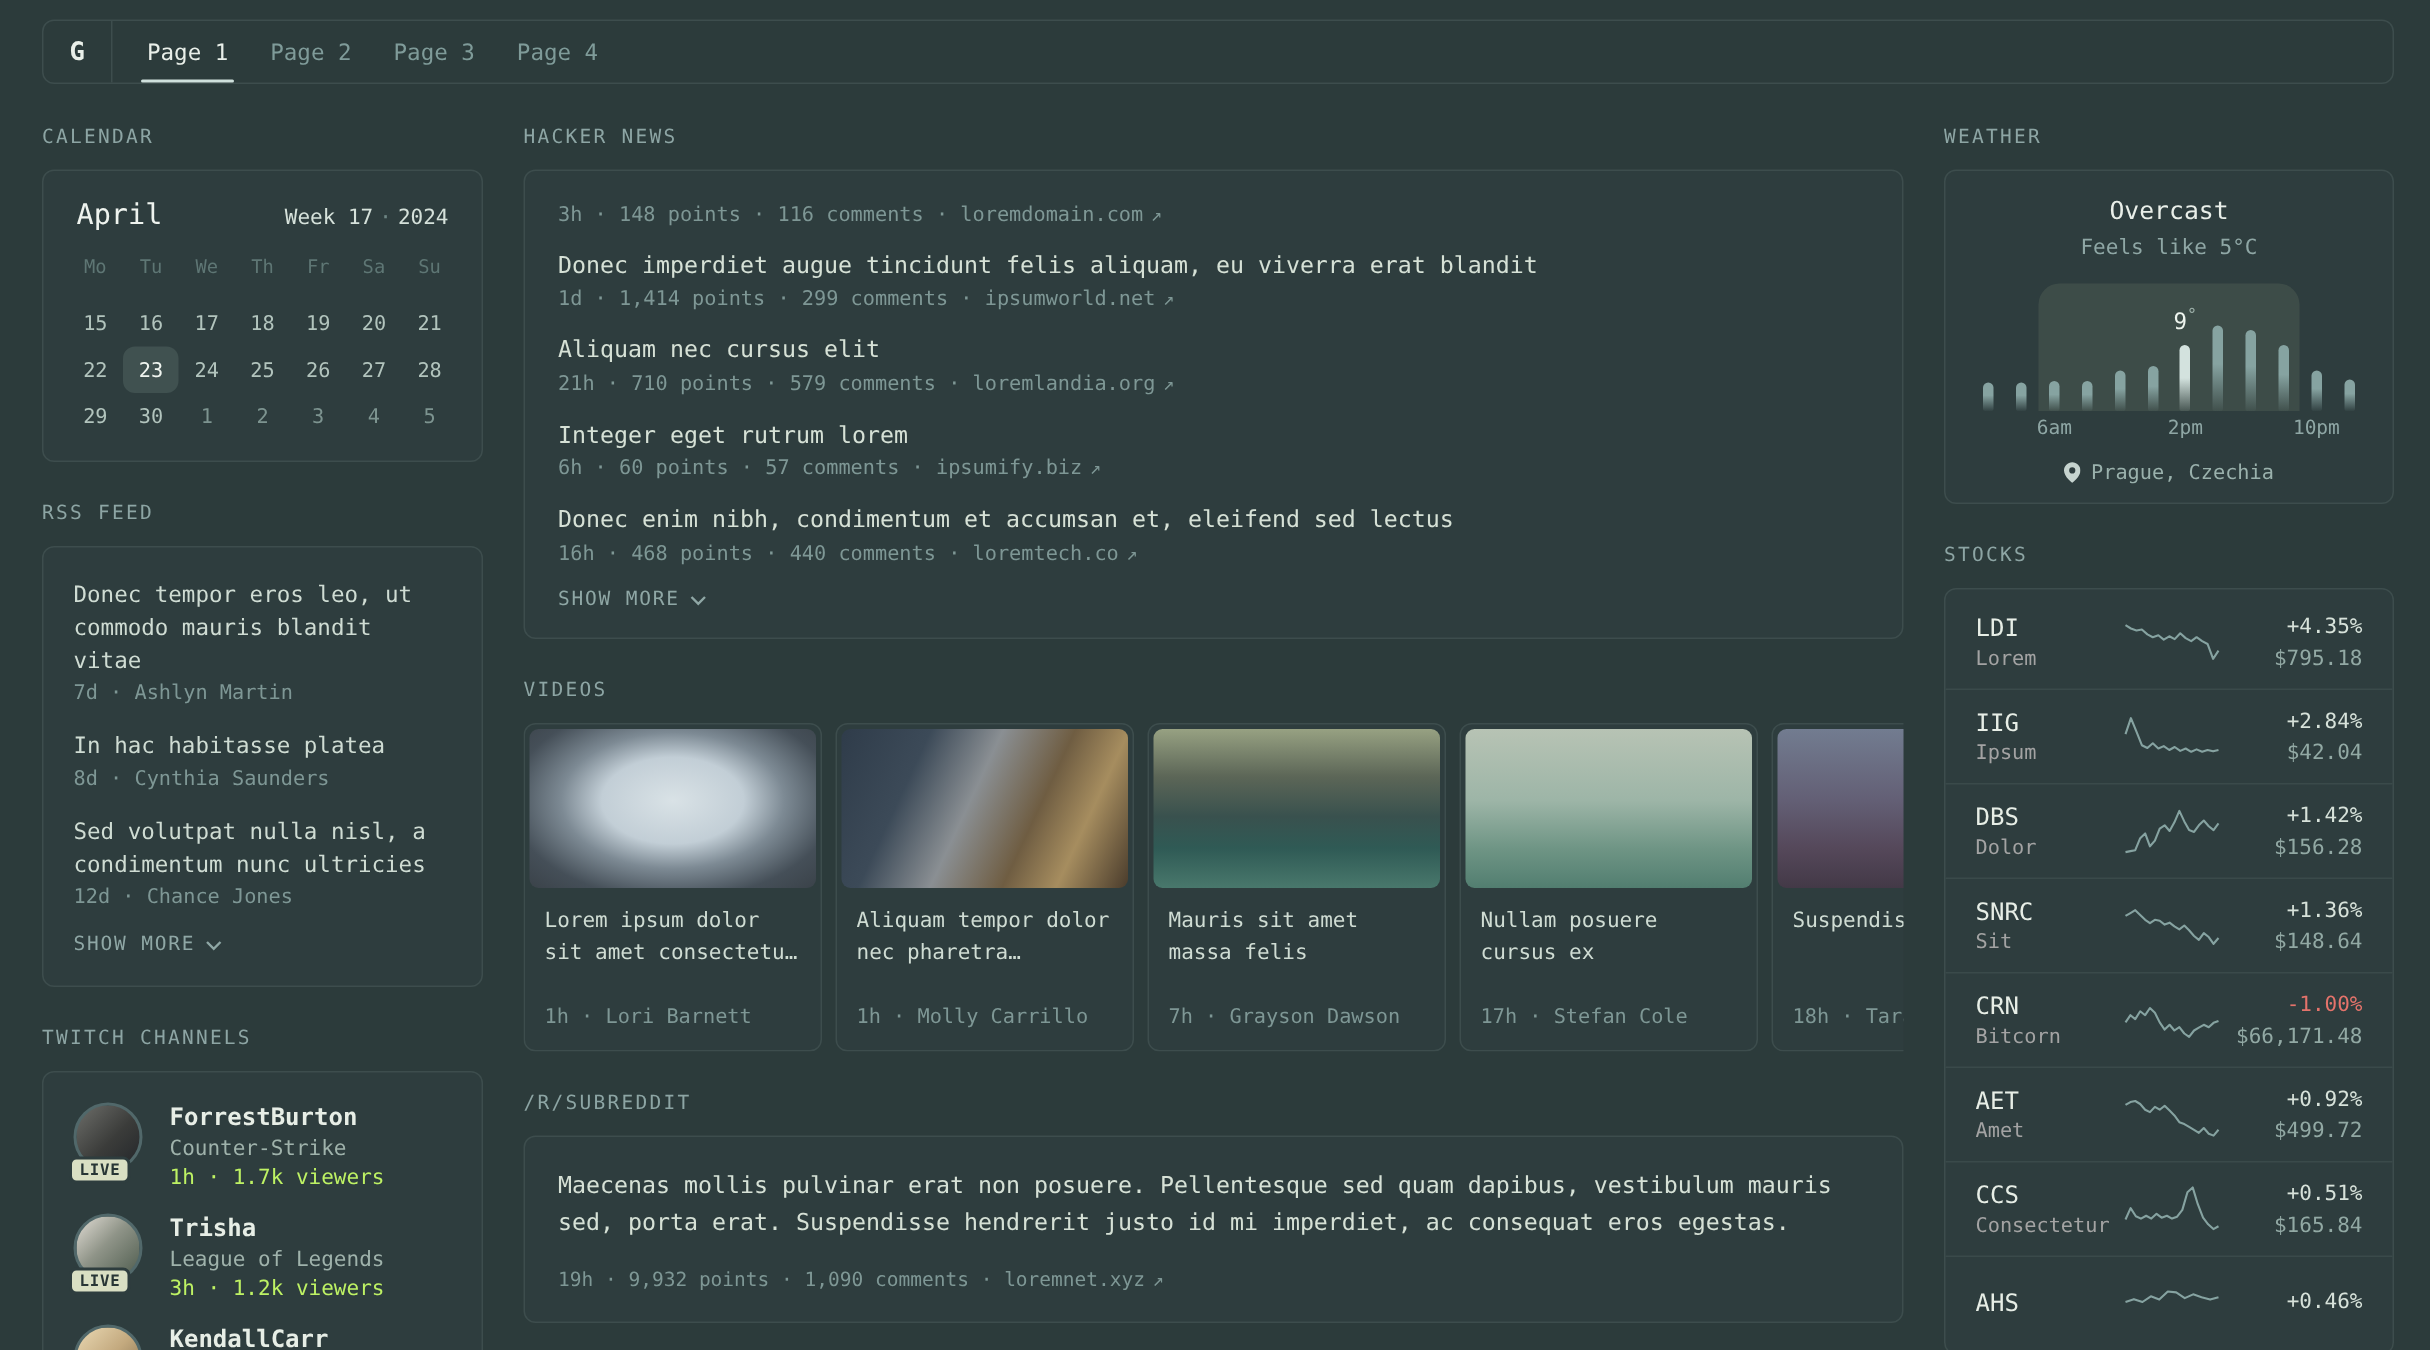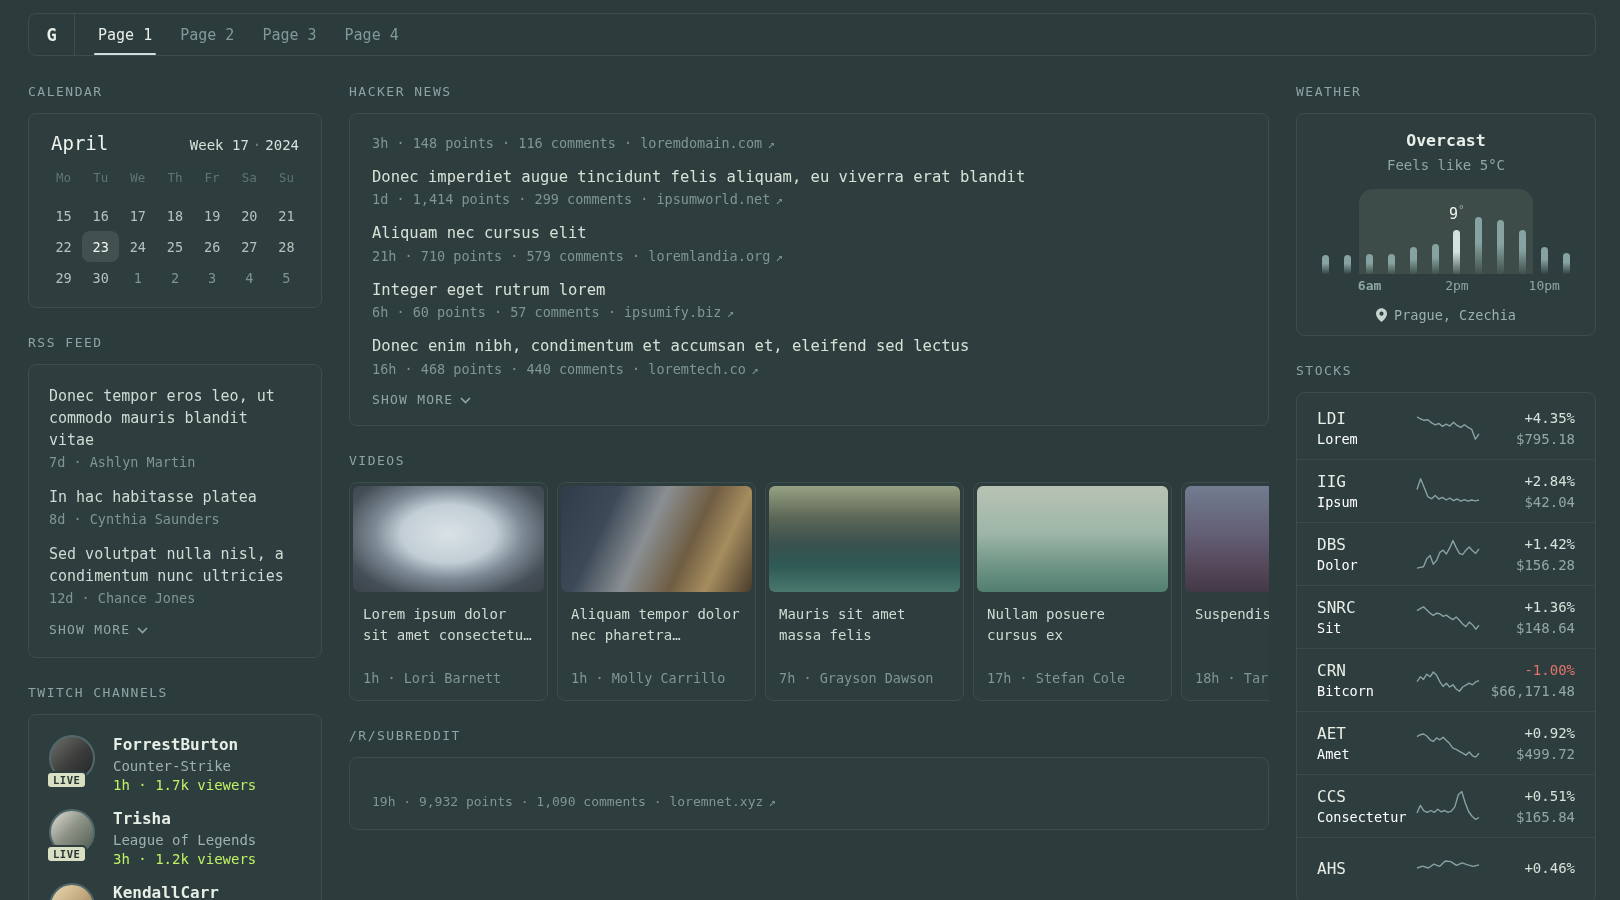--- a/index.html
+++ b/index.html
@@ -70,41 +70,41 @@
   
   .vrow{display:flex;gap:9px;overflow:hidden}
   .vcard{flex:0 0 auto;width:199px;background:#2e3d3e;border:1px solid #3d4d4d;border-radius:8px;cursor:pointer}
   .vthumb{height:106px;margin:3px;border-radius:6px}
   .vbody{padding:9px 13px 14px}
   .vtitle{font-size:14px;line-height:1.5;height:42px;overflow:hidden;color:#cfdcd3}
   .vmeta{font-size:13.5px;color:#7e9795;margin-top:24px}
 
   
   .wx{padding:16px 16px 12px;text-align:center}
-  .w-cond{font-size:16.5px;font-weight:bold;color:#e9efe9;line-height:22px}
+  .w-cond{font-size:16.5px;font-weight:normal;color:#e9efe9;line-height:22px}
   .w-feels{font-size:14px;color:#8fa7a5;margin-top:5px}
   .w-chart{position:relative;height:85px;margin:16px 2px 0;display:flex;align-items:flex-end}
   .daylight{position:absolute;top:0;bottom:0;background:rgba(226,228,178,0.09);border-radius:14px 14px 0 0}
   .w-cell{flex:1;position:relative;display:flex;justify-content:center;align-items:flex-end;height:100%}
   .w-bar{width:7px;border-radius:4px 4px 2px 2px;background:linear-gradient(180deg,#86a3a1 45%,rgba(134,163,161,0.05) 100%)}
   .w-bar.current{background:linear-gradient(180deg,#d3e2de 50%,rgba(211,226,222,0.08) 100%)}
   .w-temp{position:absolute;font-size:15px;color:#eef4ee;white-space:nowrap}
   .w-temp .deg{color:#9fb2ab;font-size:11px;vertical-align:super}
   .w-times{position:relative;height:17px;margin:4px 2px 0;font-size:13px;color:#8fa7a5}
   .w-time{position:absolute;transform:translateX(-50%);white-space:nowrap}
   .w-loc{display:flex;align-items:center;justify-content:center;gap:7px;margin-top:12px;font-size:13.5px;color:#9ab1ac}
   .w-loc svg{fill:#c6d4cf}
 
   
   .stk{padding:4px 0}
   .s-row{display:flex;align-items:center;padding:12px 20px;cursor:pointer}
   .s-row + .s-row{border-top:1px solid #3a4a4a}
   .s-left{width:100px}
   .s-sym{font-size:16px;font-weight:normal;color:#e7eee6}
-  .s-name{font-size:13.5px;color:#ffffff;margin-top:3px}
+  .s-name{font-size:13.5px;color:#a3a3a3;margin-top:3px}
   .s-spark{flex:1;display:flex;justify-content:center;align-items:center}
   .s-right{width:96px;text-align:right}
   .s-change{font-size:14px;color:#d7e2da}
   .s-change.neg{color:#e4736b}
   .s-price{font-size:14px;color:#92a9a4;margin-top:5px}
 </style>
 </head>
 <body>
 
 <div class="page">
@@ -303,20 +303,21 @@
                 <div class="vtitle">Suspendisse diam</div>
                 <div class="vmeta">18h · Tara</div>
               </div>
             </div>
           </div>
       </section>
 
       <section class="section">
         <div class="sec-label">/R/SUBREDDIT</div>
         <div class="card sub">
+          <div class="sub-title">Maecenas mollis pulvinar erat non posuere. Pellentesque sed quam dapibus, vestibulum mauris sed, porta erat. Suspendisse hendrerit justo id mi imperdiet, ac consequat eros egestas.</div>
           <div class="sub-meta">
             <span>19h · 9,932 points · 1,090 comments ·</span>
             <span class="domain"> <span>loremnet.xyz</span><span class="ext">↗</span></span>
           </div>
         </div>
       </section>
 
     </main>
 
     <aside>
@@ -360,21 +361,21 @@
                 <div class="w-bar" style="height: 44px;"></div>
               </div>
               <div class="w-cell">
                 <div class="w-bar" style="height: 27px;"></div>
               </div>
               <div class="w-cell">
                 <div class="w-bar" style="height: 21px;"></div>
               </div>
             </div>
           <div class="w-times">
-              <span class="w-time" style="left: 20.8333%; font-weight: bold;">6am</span>
+              <span class="w-time" style="left: 20.8333%;">6am</span>
               <span class="w-time" style="left: 54.1667%;">2pm</span>
               <span class="w-time" style="left: 87.5%;">10pm</span>
             </div>
           <div class="w-loc">
             <svg width="11" height="14" viewBox="0 0 24 30">
                 <path d="M12 0C5.4 0 0 5.4 0 12c0 9 12 18 12 18s12-9 12-18C24 5.4 18.6 0 12 0zm0 16.5A4.5 4.5 0 1 1 12 7.5a4.5 4.5 0 0 1 0 9z"></path>
               </svg>
             <span>Prague, Czechia</span>
           </div>
         </div>

